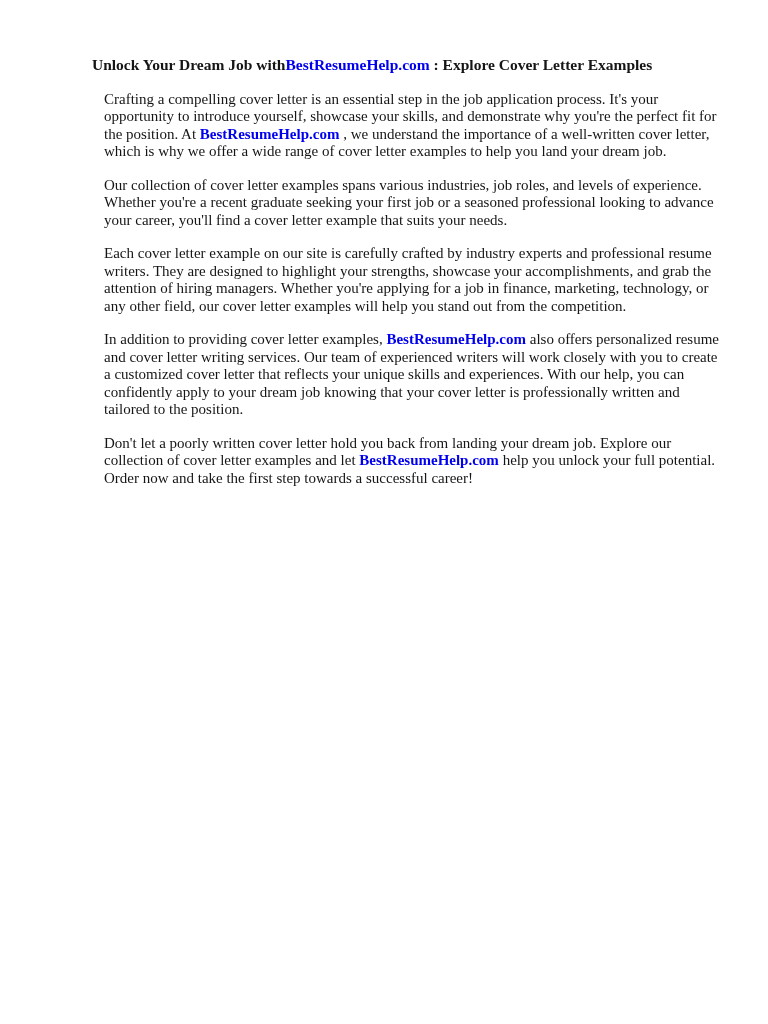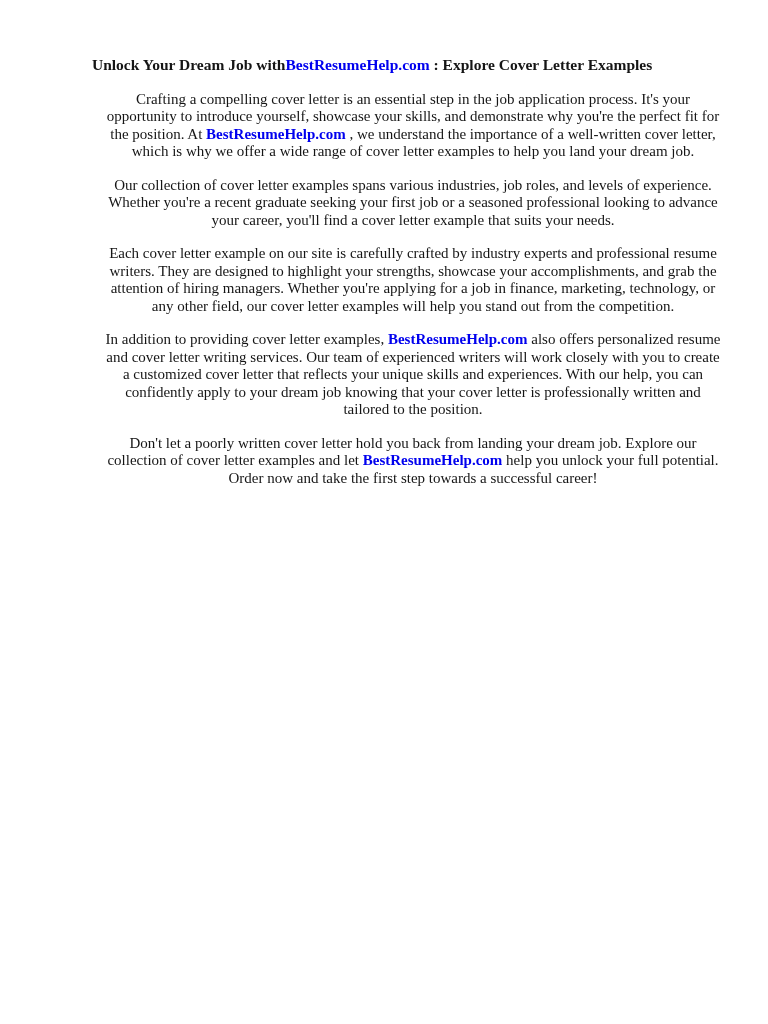--- a/index.html
+++ b/index.html
@@ -24,21 +24,21 @@
     color: var(--text-color, #151515);
   }
   .doc-title {
     font-size: 15.5px;
     font-weight: bold;
     margin: 0 0 17px 0;
     line-height: 17.5px;
   }
   .doc-para {
     margin: 0 0 16px 12px;
-    text-align: center;
+    text-align: left;
   }
   .doc-link {
     color: var(--link-color, #0000ee);
     font-weight: bold;
     cursor: pointer;
     text-decoration: none;
   }
   .text-run {
     color: inherit;
   }

